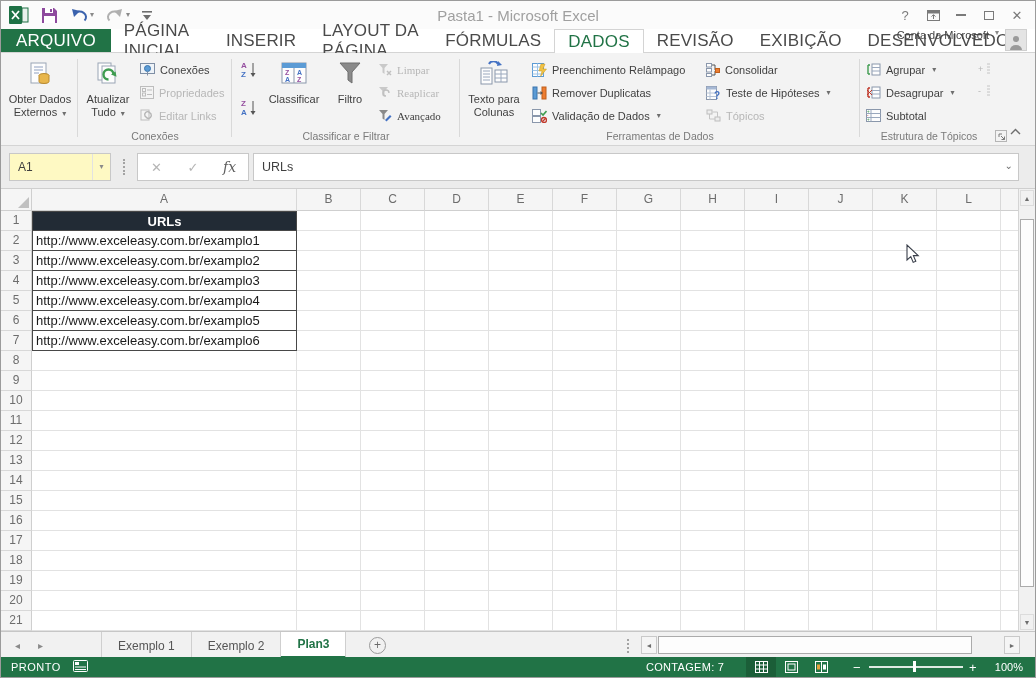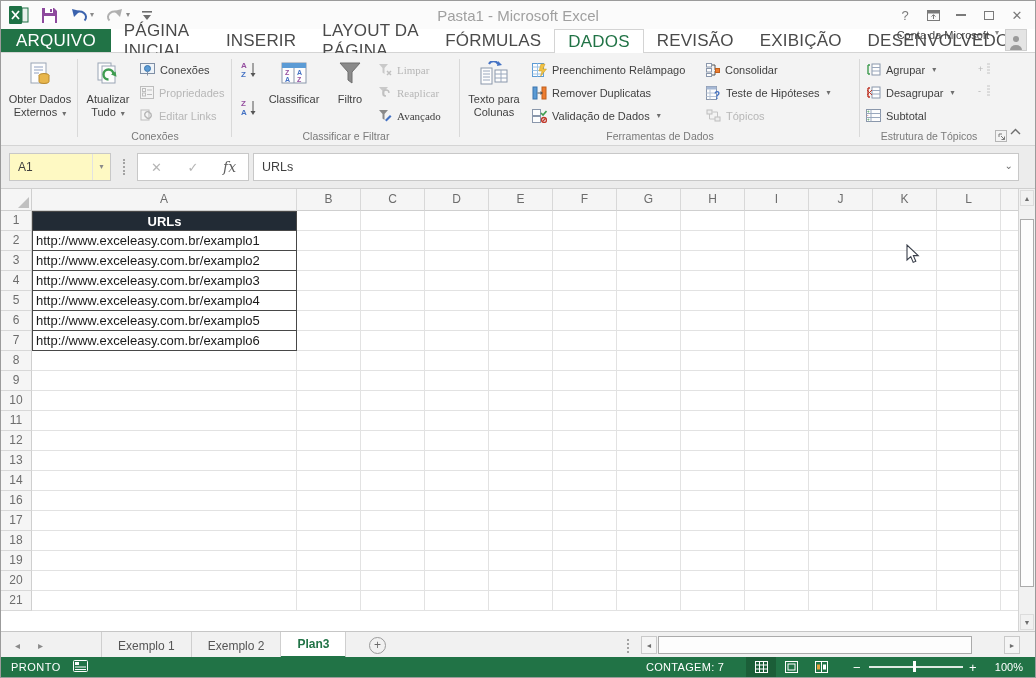--- a/index.html
+++ b/index.html
@@ -708,20 +708,36 @@
         <div class="cell"></div>
         <div class="cell"></div>
         <div class="cell"></div>
         <div class="cell"></div>
         <div class="cell"></div>
         <div class="cell"></div>
         <div class="cell"></div>
         <div class="cell partial"></div>
       </div>
       <div class="grid-row">
+        <div class="row-header">15</div>
+        <div class="cell colA"></div>
+        <div class="cell"></div>
+        <div class="cell"></div>
+        <div class="cell"></div>
+        <div class="cell"></div>
+        <div class="cell"></div>
+        <div class="cell"></div>
+        <div class="cell"></div>
+        <div class="cell"></div>
+        <div class="cell"></div>
+        <div class="cell"></div>
+        <div class="cell"></div>
+        <div class="cell partial"></div>
+      </div>
+      <div class="grid-row">
         <div class="row-header">16</div>
         <div class="cell colA"></div>
         <div class="cell"></div>
         <div class="cell"></div>
         <div class="cell"></div>
         <div class="cell"></div>
         <div class="cell"></div>
         <div class="cell"></div>
         <div class="cell"></div>
         <div class="cell"></div>

